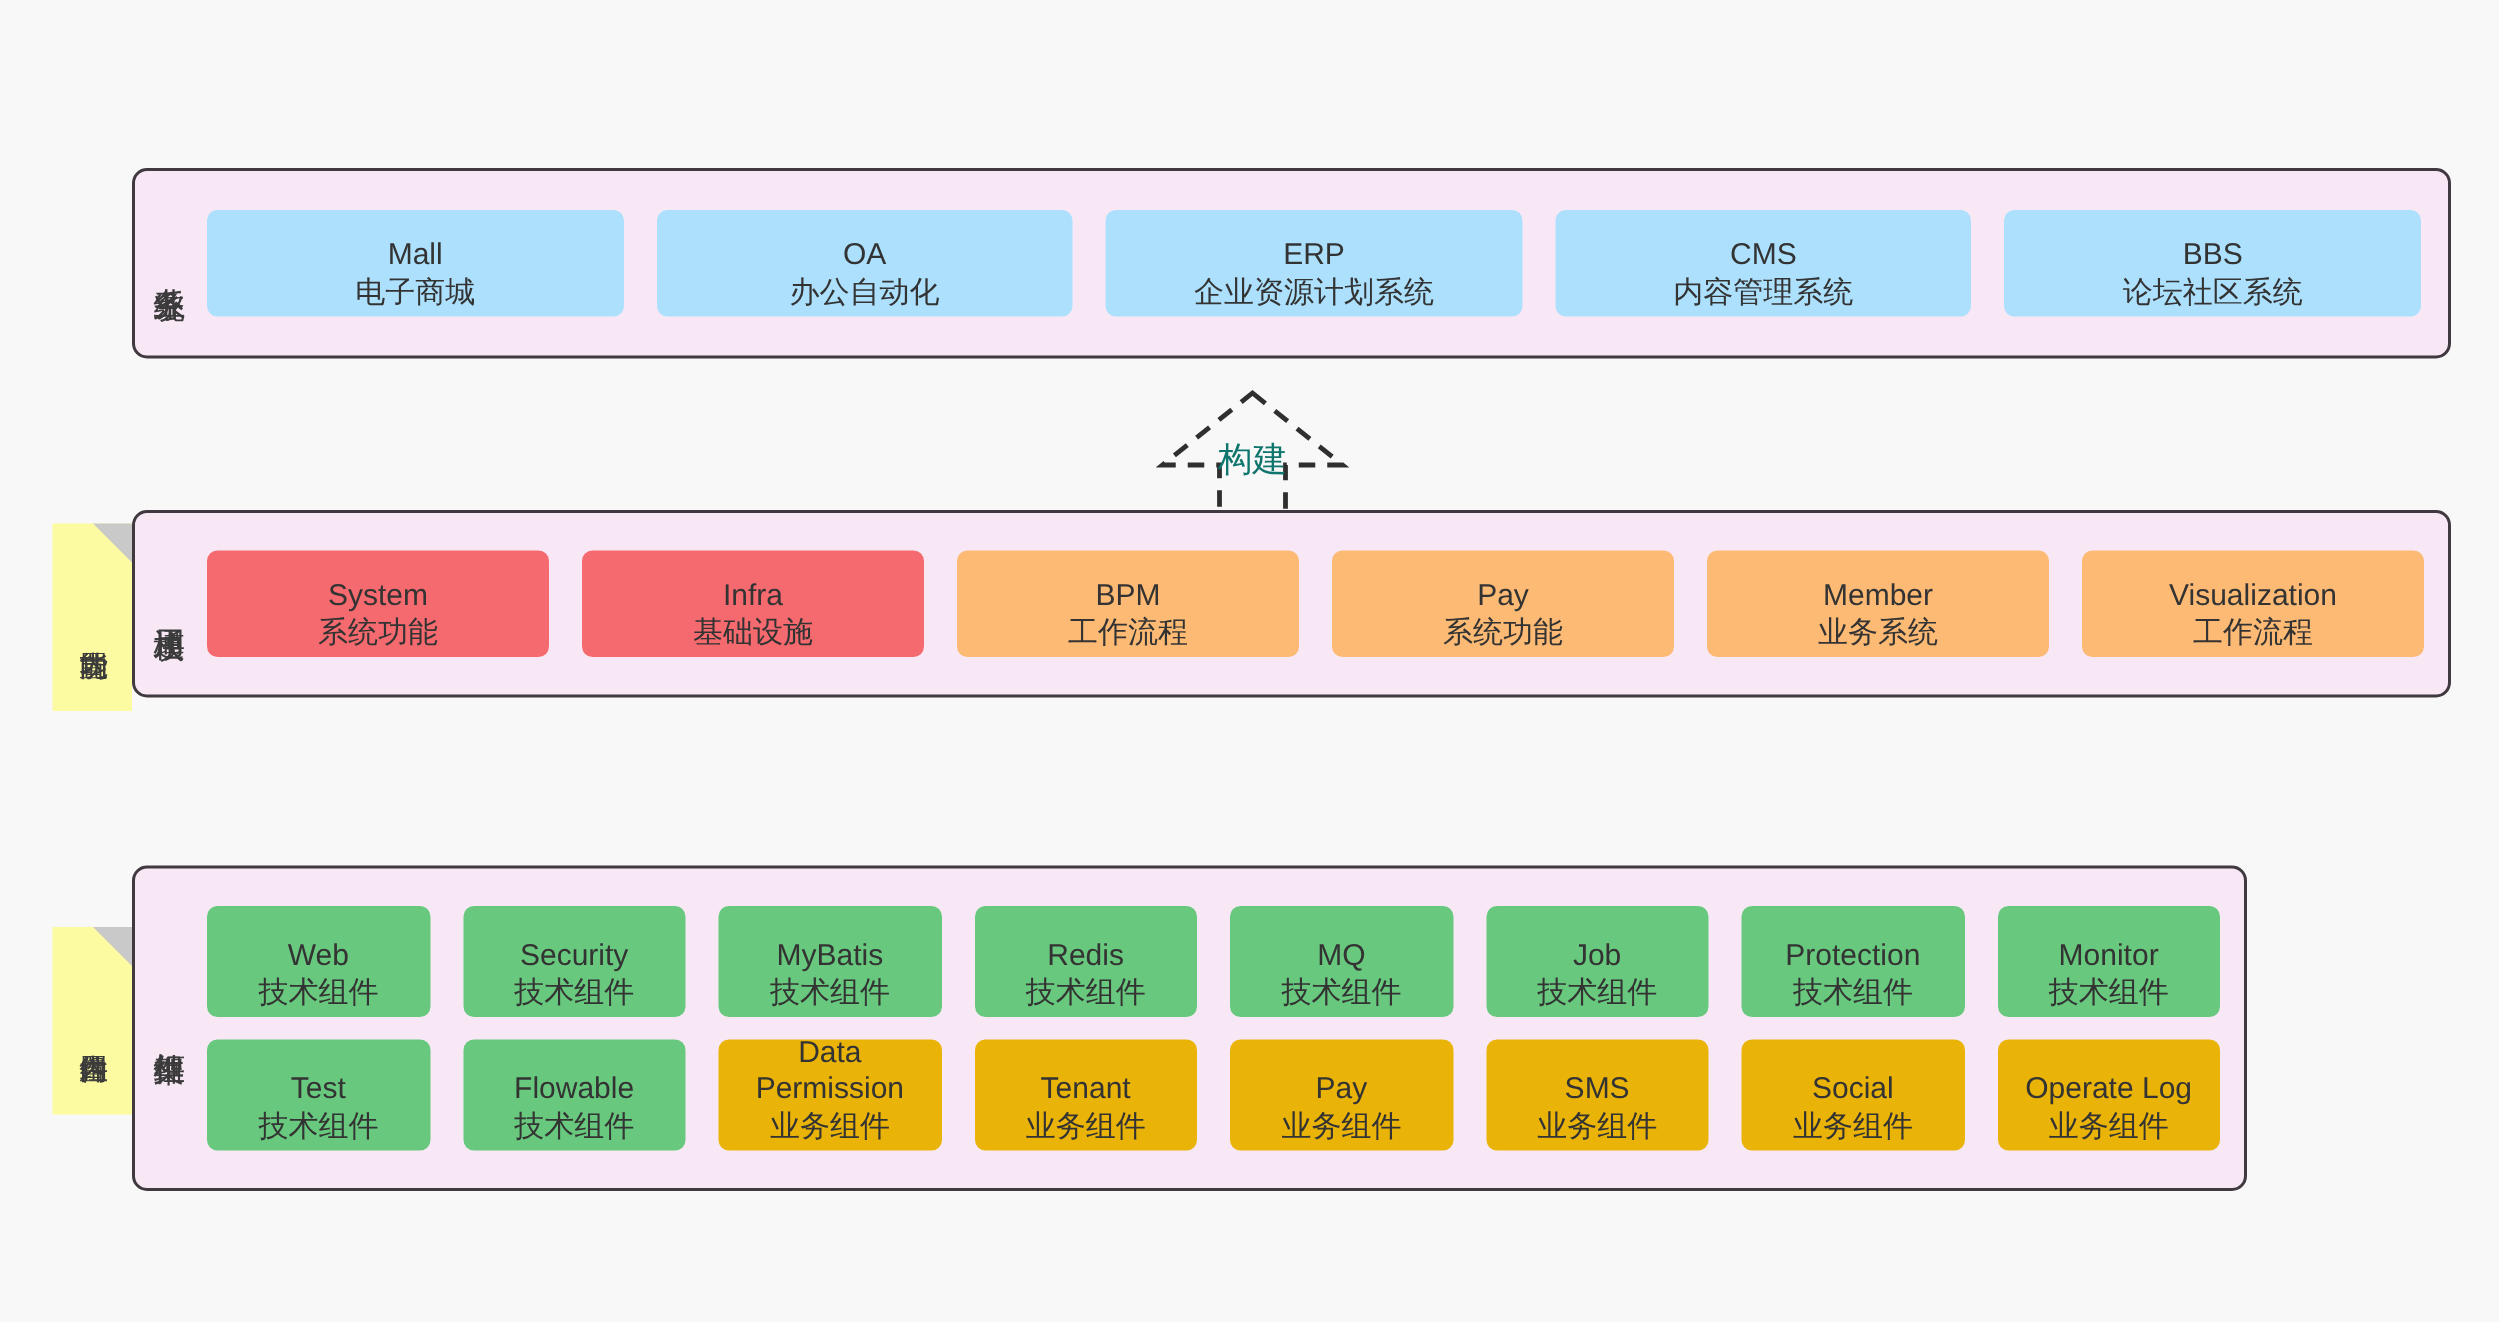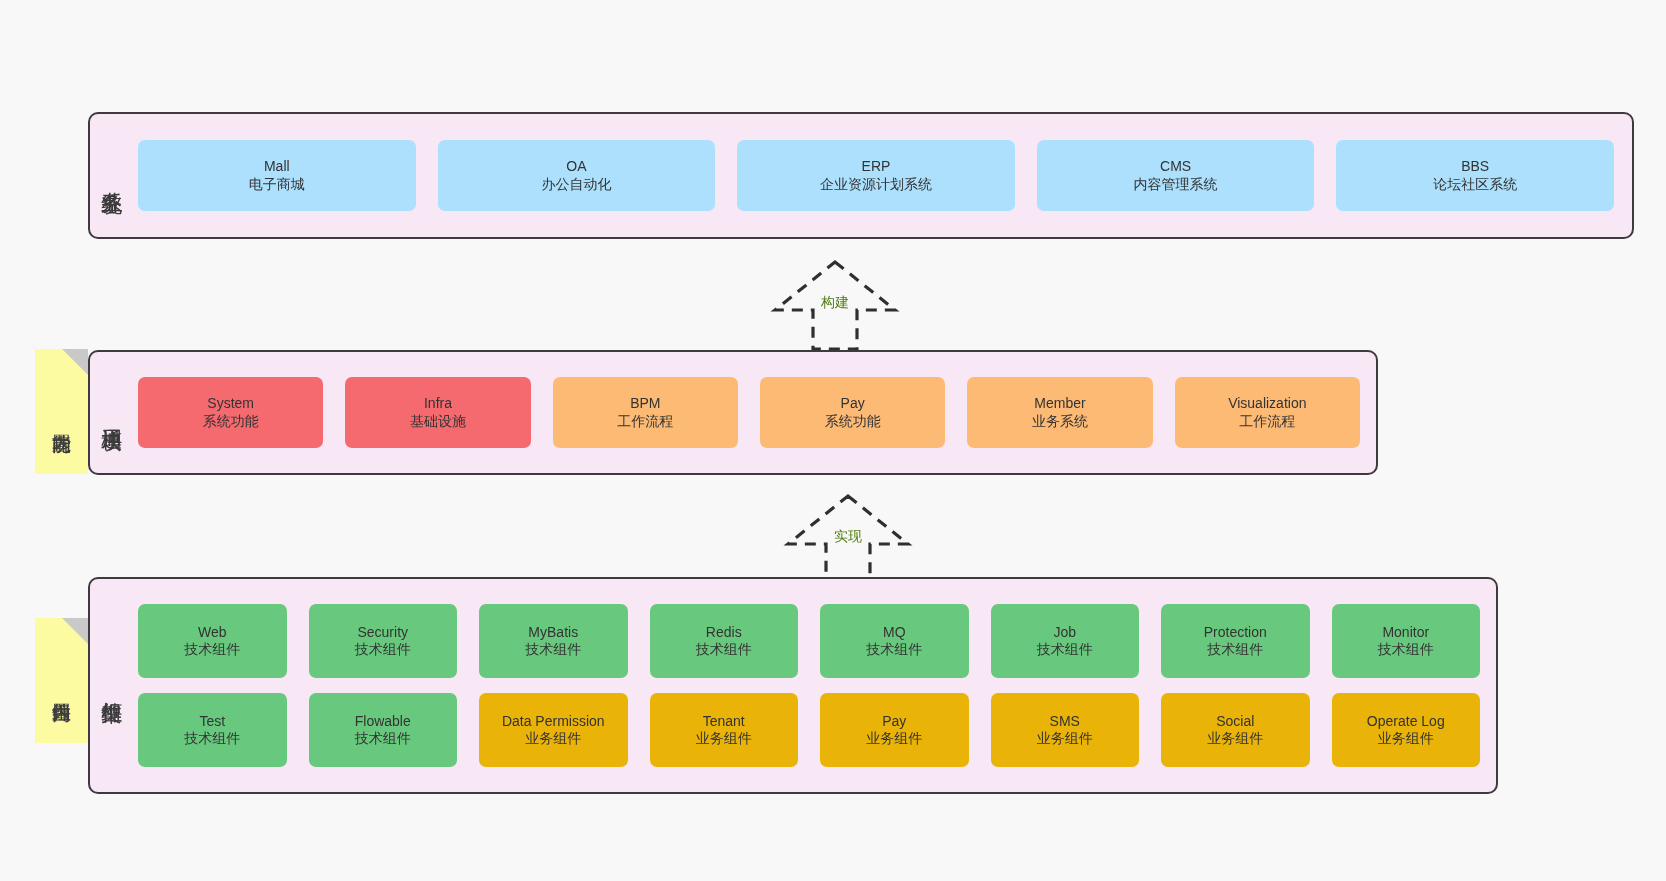--- a/index.html
+++ b/index.html
@@ -63,42 +63,42 @@
     align-items: stretch;
   }
 
   .cell {
     flex: 1 1 0;
     box-sizing: border-box;
     border-radius: 7px;
     display: flex;
     flex-direction: column;
     align-items: center;
-    justify-content: center;
+    justify-content: flex-end;
     text-align: center;
-    font-size: 14px;
+    font-size: 20px;
     line-height: 1.22;
     color: #333333;
     padding: 4px 6px;
   }
   .cell .c-en { display: block; }
   .cell .c-cn { display: block; }
 
   .c-blue       { background: #ace0fd; }
   .c-red        { background: #f56a6f; }
   .c-pink       { background: #fdba74; }
   .c-green      { background: #68c97e; }
   .c-lightgreen { background: #eab308; }
 
   
   #layer-business { left: 88px;  top: 112px; width: 1546px; height: 127px; }
   #layer-business .layer-body { padding-right: 18px; }
   #layer-business .cell { height: 71px; }
 
-  #layer-modules  { left: 88px;  top: 350px; width: 1290px; height: 125px; }
+  #layer-modules  { left: 88px;  top: 340px; width: 1546px; height: 125px; }
   #layer-modules .cell { height: 71px; }
 
   #layer-framework{ left: 88px;  top: 577px; width: 1410px; height: 217px; }
   #layer-framework .cell { height: 74px; }
 
   
   .note {
     position: absolute;
     box-sizing: border-box;
     background: #fdfba2;
@@ -135,23 +135,23 @@
     position: absolute;
     width: 150px;
     height: 95px;
   }
   .arrow svg { display: block; overflow: visible; }
   .arrow .arrow-label {
     position: absolute;
     left: 50%;
     transform: translateX(-50%);
     top: 37px;
-    font-size: 14px;
+    font-size: 23px;
     line-height: 1;
-    color: #4d7c0f;
+    color: #0f766e;
     background: transparent;
     padding: 0 2px;
     white-space: nowrap;
   }
   #arrow-build   { left: 760px; top: 258px; }
   #arrow-realize { left: 773px; top: 492px; }
 </style>
 </head>
 <body>
 
@@ -221,26 +221,20 @@
           <span class="c-cn">业务系统</span>
         </div>
         <div class="cell c-pink">
           <span class="c-en">Visualization</span>
           <span class="c-cn">工作流程</span>
         </div>
       </div>
     </div>
   </div>
 
-  <div class="arrow" id="arrow-realize">
-    <svg width="150" height="95" viewBox="0 0 150 95" fill="none">
-      <path d="M75 4 L135 52 L97 52 L97 91 L53 91 L53 52 L15 52 Z" stroke="#2f2f2f" stroke-width="3.2" fill="none" stroke-dasharray="11 8" stroke-linejoin="miter"></path>
-    </svg>
-    <span class="arrow-label">实现</span>
-  </div>
 
   <div class="note" id="note-components">
     <span class="note-text">内置组件</span>
   </div>
 
   <div class="layer" id="layer-framework">
     <div class="layer-title">框架组件</div>
     <div class="layer-body">
 
       <div class="row">

